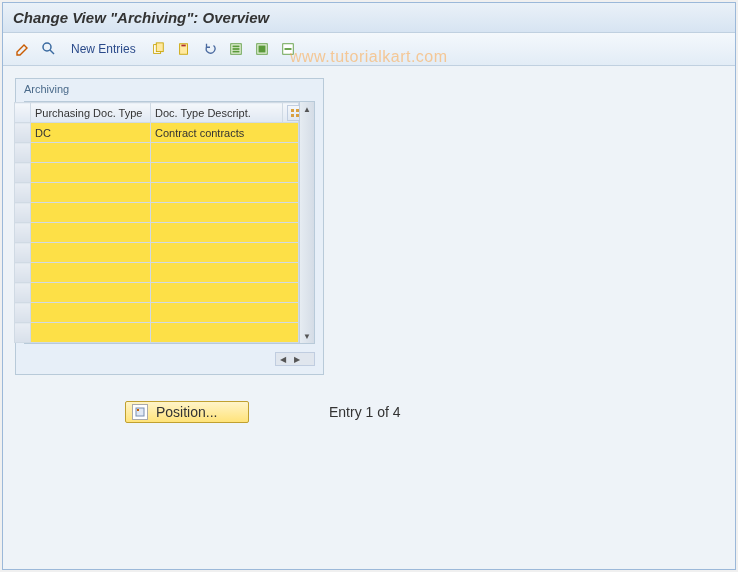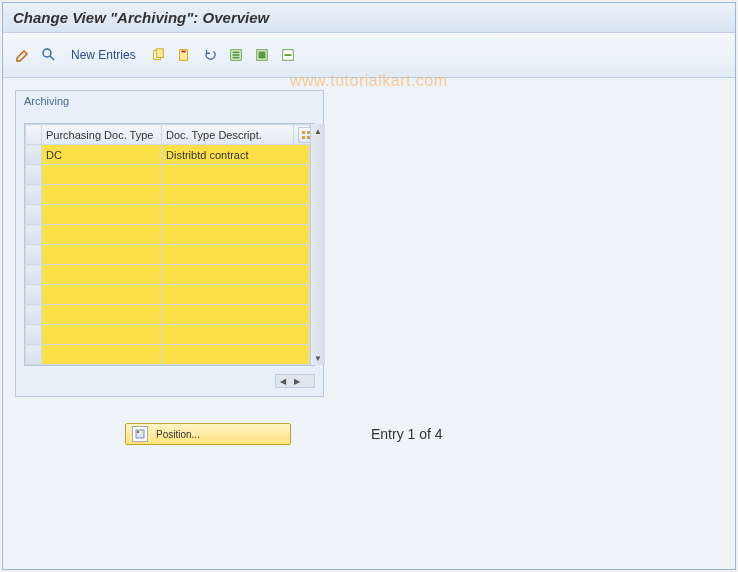--- a/index.html
+++ b/index.html
@@ -26,21 +26,21 @@
       padding: 6px 10px;
       border-bottom: 1px solid #c0d0e0;
     }
     .title-bar h1 {
       font-style: italic;
       font-weight: bold;
       font-size: 15px;
       color: #333;
     }
     .toolbar {
-      padding: 22px 10px;
+      padding: 16px 10px;
       display: flex;
       align-items: center;
       gap: 6px;
       background: linear-gradient(#f4f8fc, #e2ecf6);
       border-bottom: 1px solid #c0d0e0;
       height: 32px;
     }
     .tb-btn {
       width: 20px;
       height: 20px;
@@ -87,24 +87,25 @@
       background: #e7eff8;
       padding: 0;
       width: 309px;
     }
     .panel-title {
       font-size: 11px;
       color: #4a6a8a;
       padding: 4px 8px;
     }
     .grid-wrap {
-      margin: 12px 8px 8px 8px;
+      margin: 2px 8px 8px 8px;
       border: 1px solid #b8cad9;
       background: #fff;
       display: flex;
+      justify-content: flex-end;
     }
     .grid {
       width: 284px;
       border-collapse: collapse;
       table-layout: fixed;
     }
     .grid th, .grid td {
       border: 1px solid #d0dae4;
       height: 20px;
       font-size: 11px;
@@ -161,34 +162,34 @@
     }
     .position-btn {
       display: inline-flex;
       align-items: center;
       gap: 8px;
       padding: 2px 6px;
       border: 1px solid #c0a030;
       background: linear-gradient(#fff4c8, #ffe37a);
       border-radius: 2px;
       height: 22px;
-      width: 166px;
+      width: 124px;
       cursor: pointer;
-      font-size: 10px;
+      font-size: 14px;
       color: #333;
     }
     .position-btn .icon-box {
       width: 16px; height: 16px; background: #fff;
       border: 1px solid #aaa;
       display: inline-flex; align-items: center; justify-content: center;
     }
     .entry-label { font-size: 14px; color: #333; }
     .watermark {
       position: absolute;
-      top: 72px;
+      top: 48px;
       left: 290px;
       font-size: 16px;
       color: rgba(255,165,70,0.55);
       font-weight: 400;
       letter-spacing: 0.5px;
       pointer-events: none;
     }
   </style>
 </head>
 <body>
@@ -279,21 +280,21 @@
                       <rect x="6" y="6" width="3" height="3" fill="#d9a040"></rect>
                     </svg>
                 </span>
               </th>
             </tr>
           </thead>
           <tbody>
             <tr>
                 <td class="rowsel"></td>
                 <td class="data">DC</td>
-                <td class="data" colspan="2">Distribtd contract</td>
+                <td class="data" colspan="2">Contract contracts</td>
               </tr>
             <tr>
                 <td class="rowsel"></td>
                 <td class="data"></td>
                 <td class="data" colspan="2"></td>
               </tr>
             <tr>
                 <td class="rowsel"></td>
                 <td class="data"></td>
                 <td class="data" colspan="2"></td>

